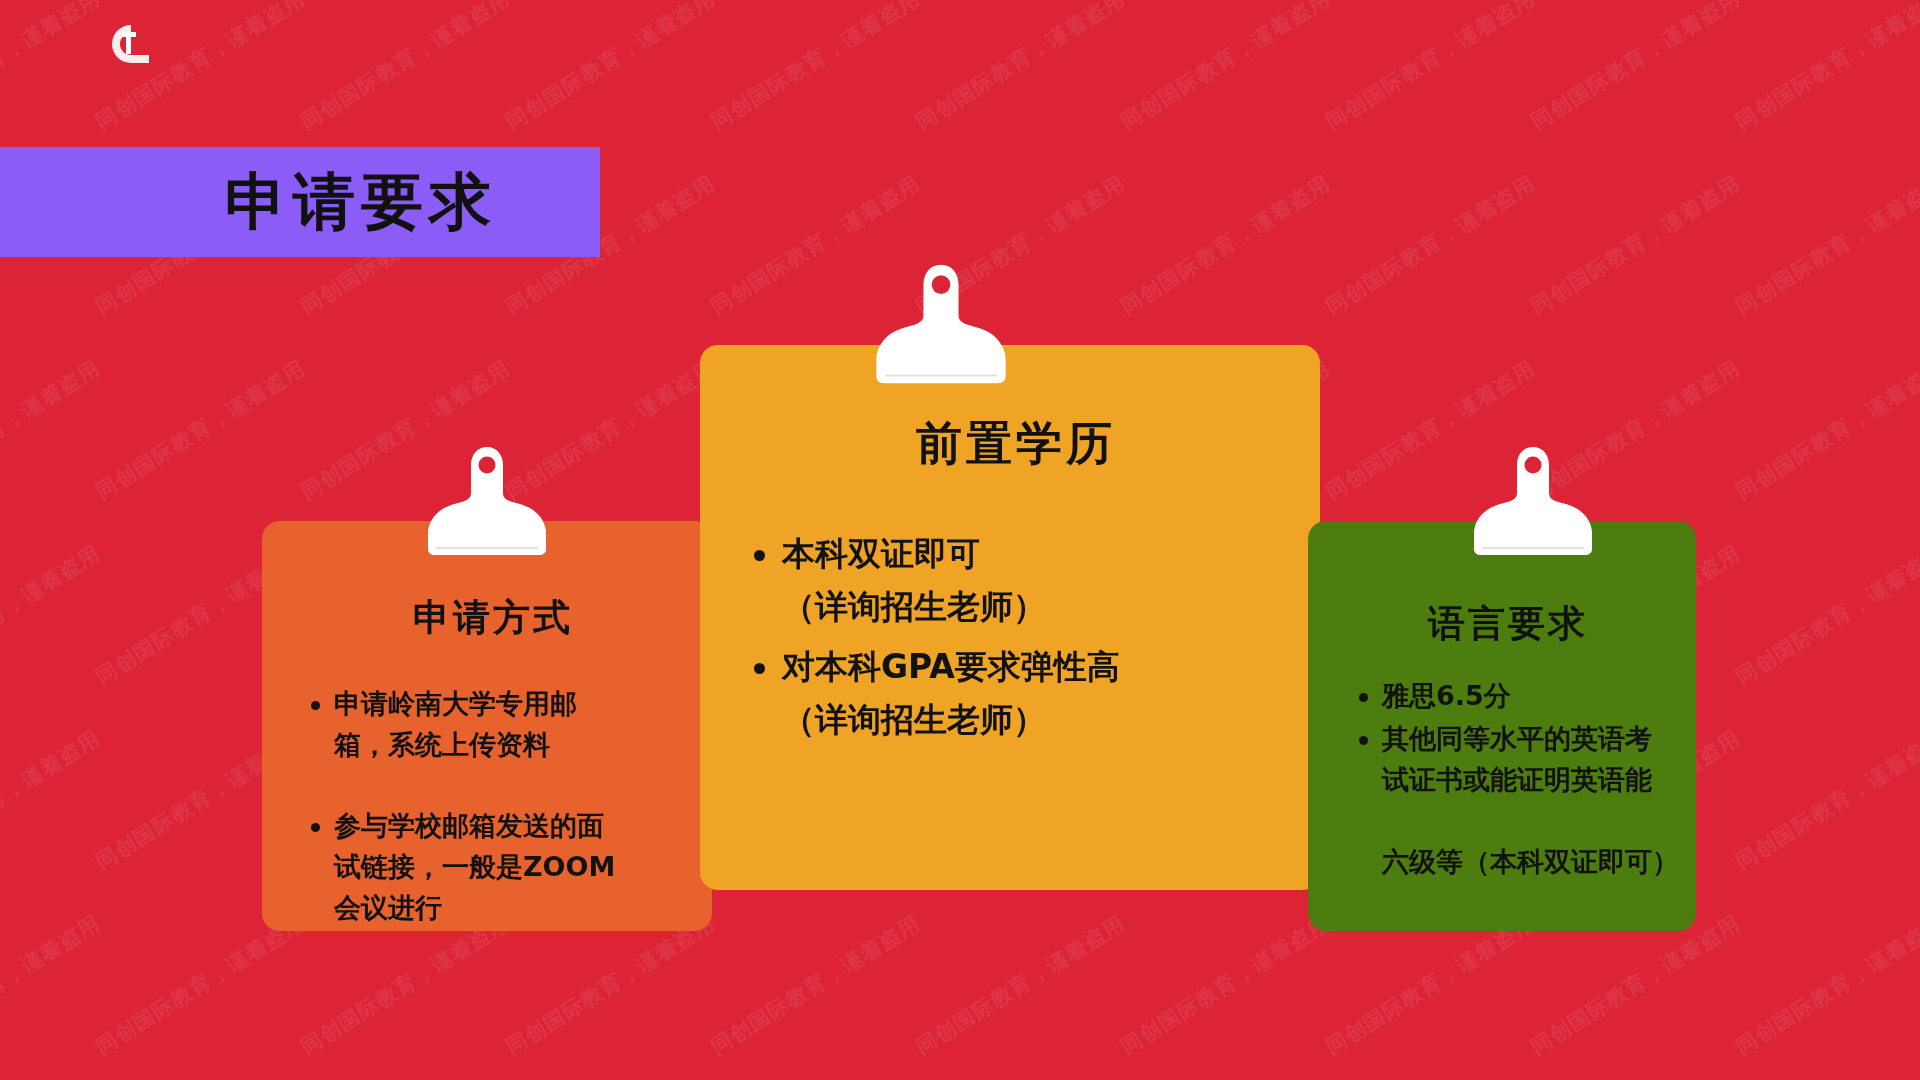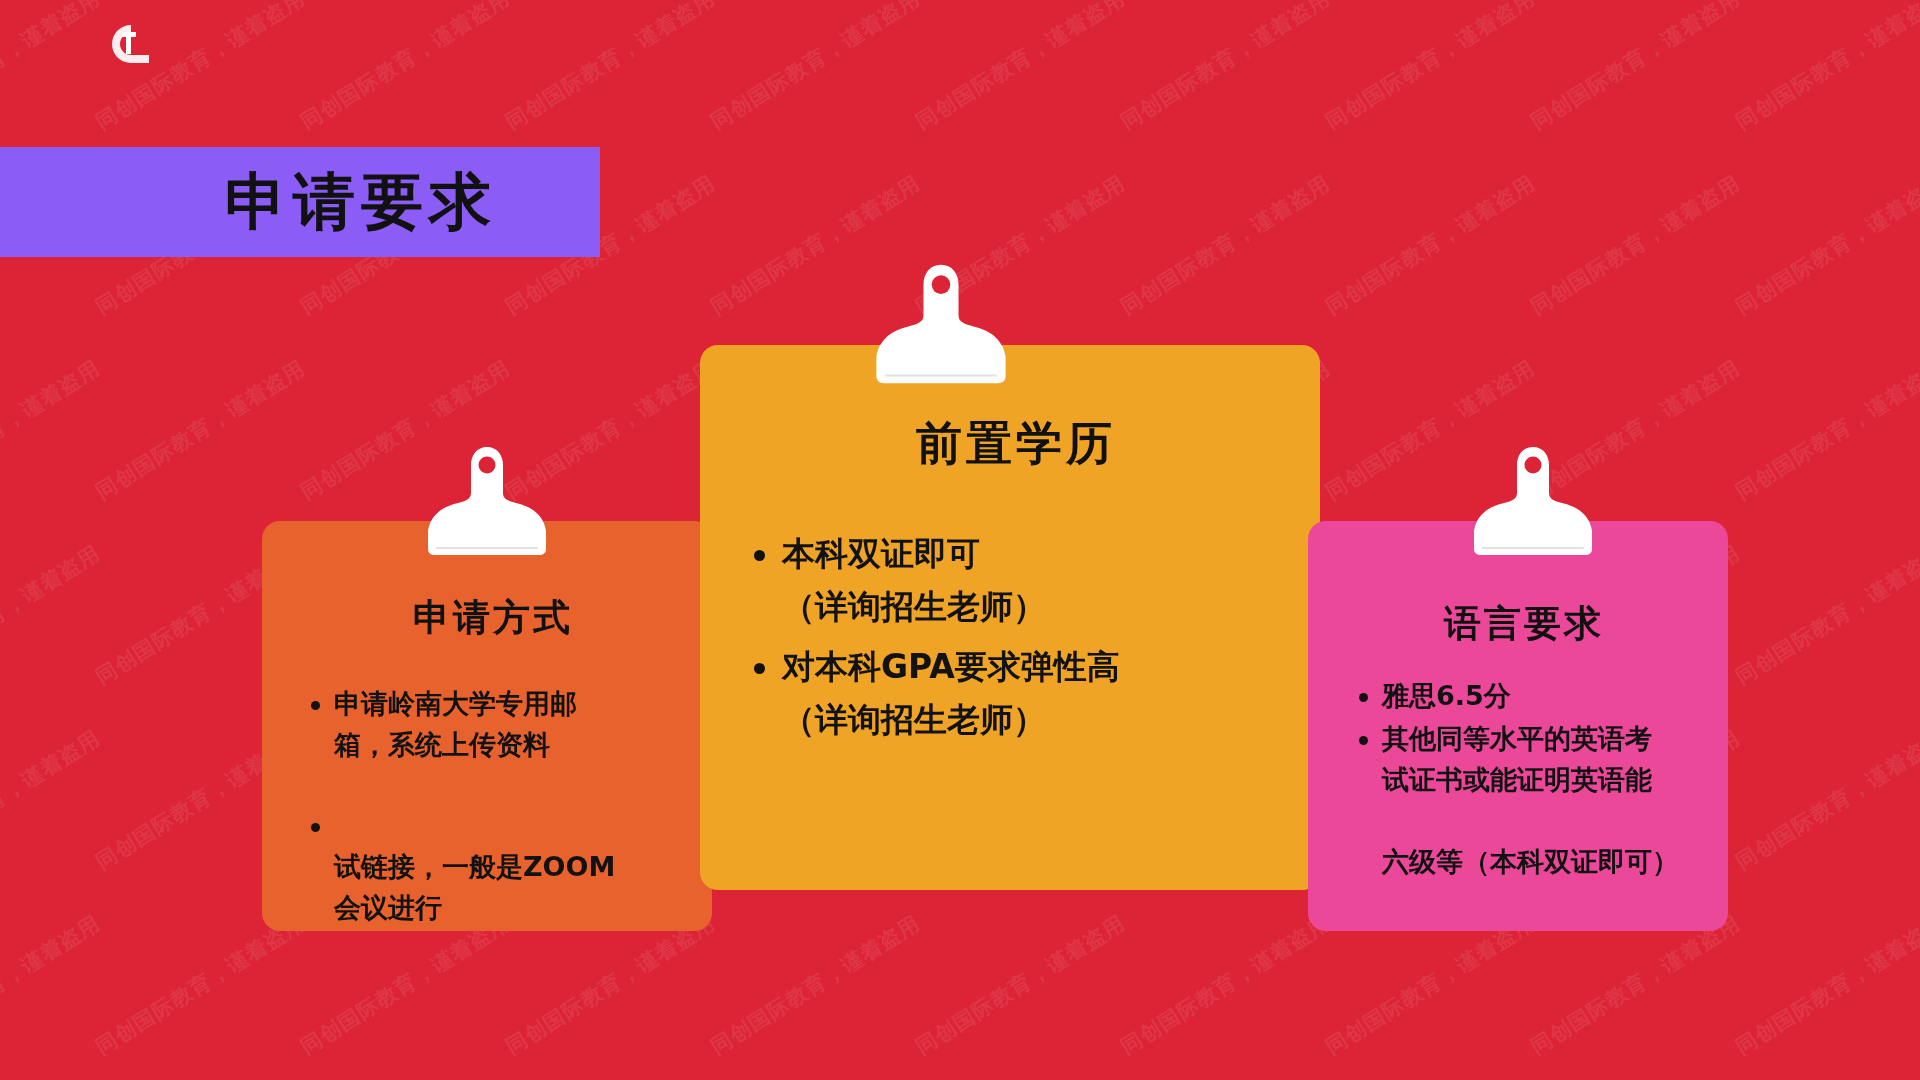--- a/index.html
+++ b/index.html
@@ -69,21 +69,21 @@
   #card-left .bul li .dot{width:9px;height:9px;left:5px;top:18px;}
 
   
   #card-center{left:700px;top:345px;width:620px;height:545px;background:#F0A426;}
   #card-center .card-title{font-size:46px;margin-top:68px;letter-spacing:4px;}
   #card-center .bul{margin-top:52px;padding-left:48px;padding-right:26px;}
   #card-center .bul li{font-size:33px;line-height:1.62;margin-bottom:6px;padding-left:34px;}
   #card-center .bul li .dot{width:11px;height:11px;left:6px;top:23px;}
 
   
-  #card-right{left:1308px;top:521px;width:420px;height:410px;background:#ec4899;}
+  #card-right{left:1308px;top:521px;width:388px;height:410px;background:#4d7c0f;}
   #card-right .card-title{font-size:37px;margin-top:78px;}
   #card-right .bul{margin-top:26px;padding-left:46px;padding-right:14px;}
   #card-right .bul li{font-size:27px;line-height:1.52;margin-bottom:2px;padding-left:28px;}
   #card-right .bul li .dot{width:9px;height:9px;left:5px;top:18px;}
 </style>
 </head>
 <body>
 
 <div id="slide">
 
@@ -173,21 +173,21 @@
   <div class="card" id="card-left">
     <div class="card-title">申请方式</div>
     <ul class="bul">
       <li>
         <span class="dot"></span>
         <span>申请岭南大学专用邮</span><br>
         <span>箱，系统上传资料</span>
       </li>
       <li>
         <span class="dot"></span>
-        <br>
+        <span>参与学校邮箱发送的面</span><br>
         <span>试链接，一般是ZOOM</span><br>
         <span>会议进行</span>
       </li>
     </ul>
   </div>
 
   <div class="clip" style="left:941px;top:262px;">
     <svg width="138" height="124" viewBox="0 0 126 112">
       <path d="M63 2 C53 2 47 10 47 20 L47 48 C47 54 42 56 34 58 C16 62 6 72 4 86 L4 104 C4 108 7 110 11 110 L115 110 C119 110 122 108 122 104 L122 86 C120 72 110 62 92 58 C84 56 79 54 79 48 L79 20 C79 10 73 2 63 2 Z" fill="#FFFFFF"></path>
       <circle cx="63" cy="20" r="8.5" fill="#DC2436"></circle>

